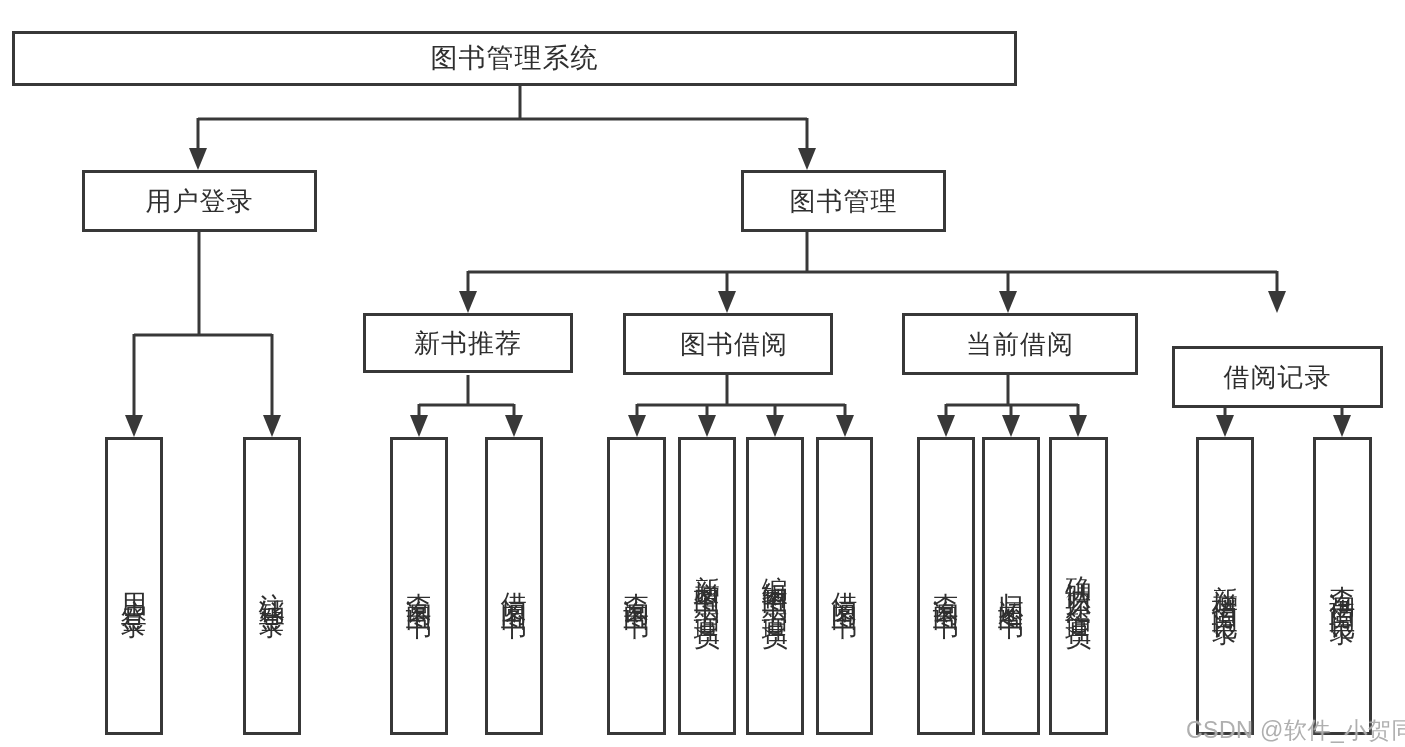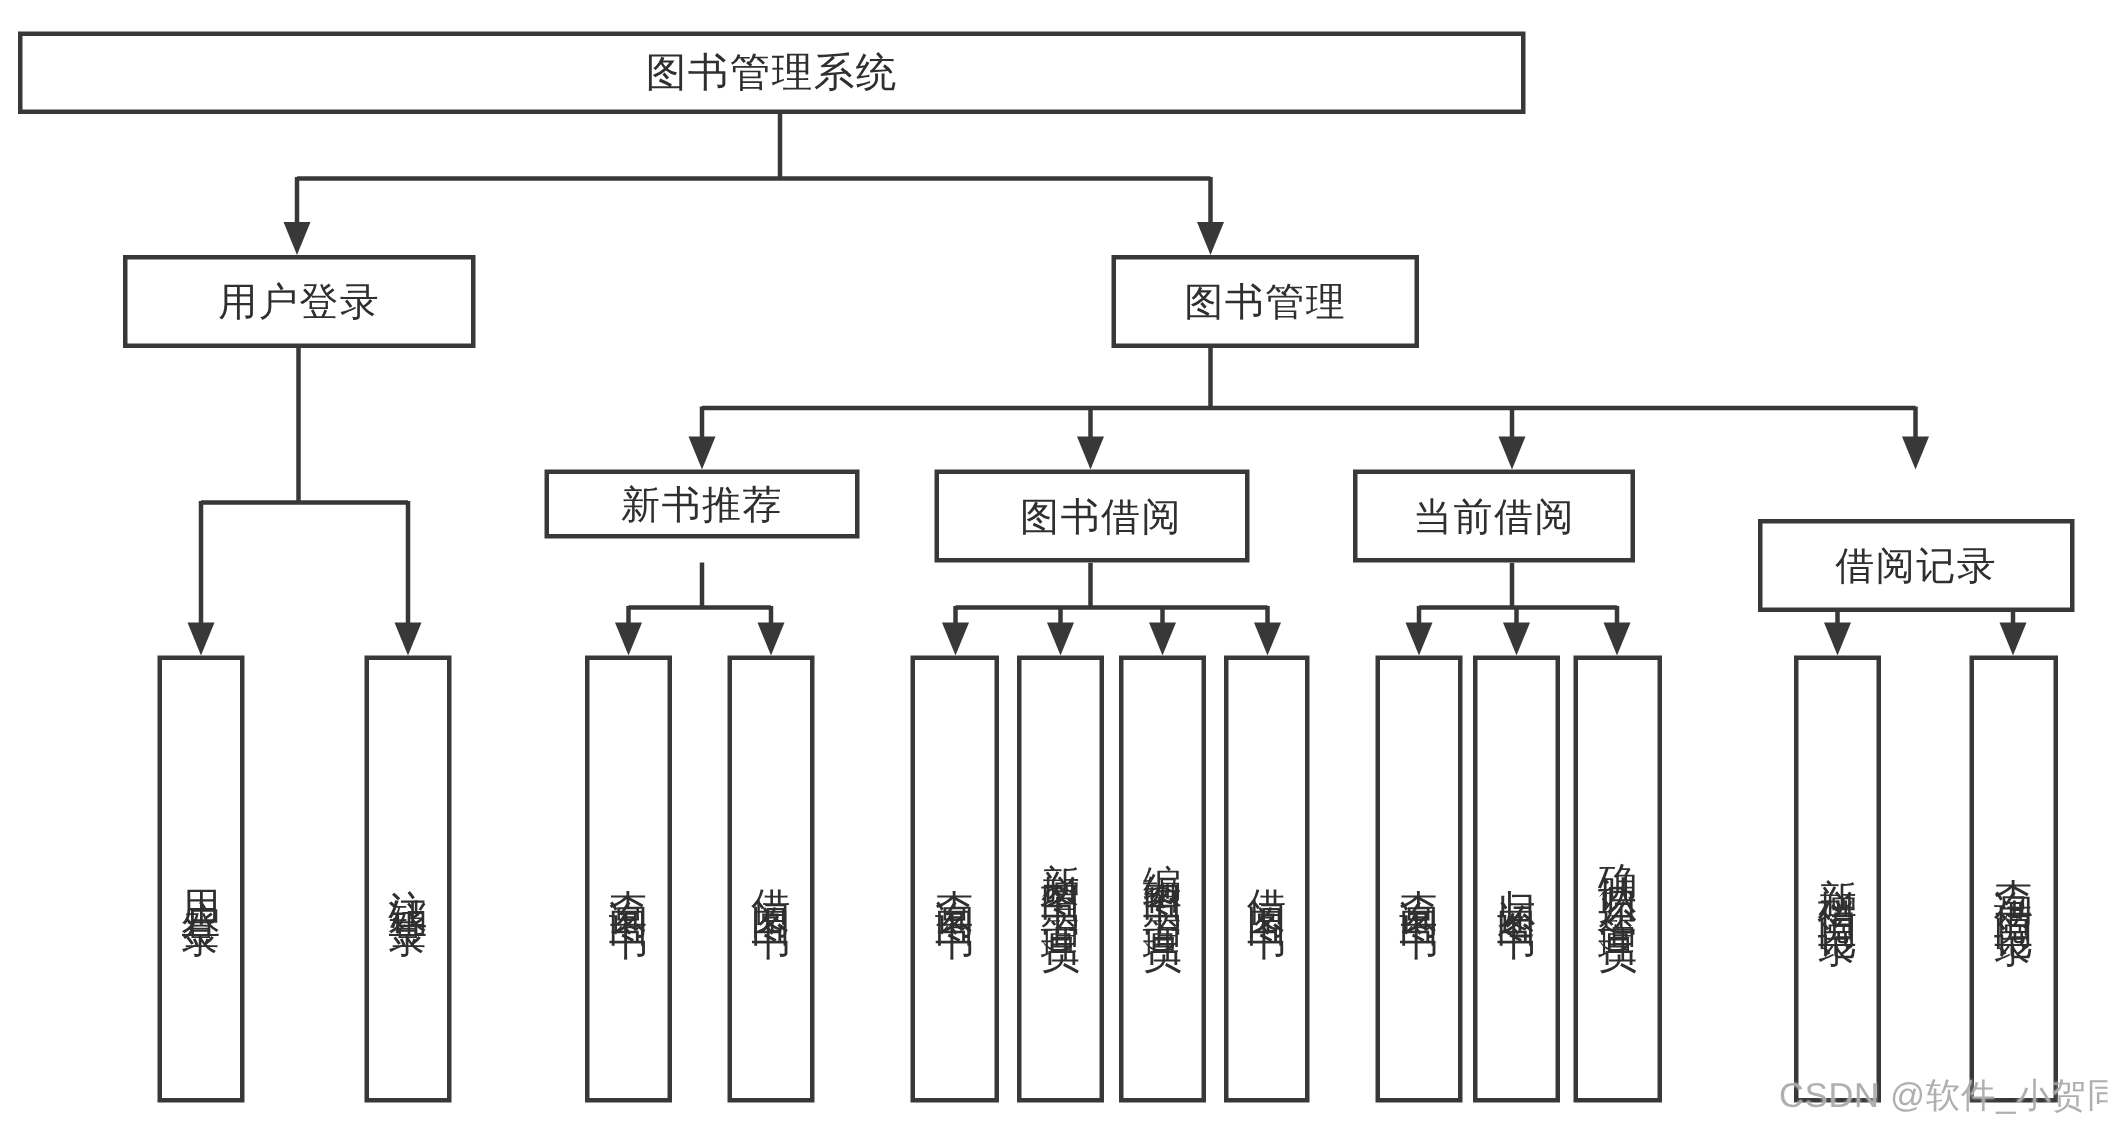--- a/index.html
+++ b/index.html
@@ -92,28 +92,28 @@
       <polygon points="766,415 784,415 775,437"></polygon>
       <polygon points="836,415 854,415 845,437"></polygon>
       <polygon points="937,415 955,415 946,437"></polygon>
       <polygon points="1002,415 1020,415 1011,437"></polygon>
       <polygon points="1069,415 1087,415 1078,437"></polygon>
       <polygon points="1216,415 1234,415 1225,437"></polygon>
       <polygon points="1333,415 1351,415 1342,437"></polygon>
     </g>
   </svg>
 
-  <div class="node root" style="left:12px; top:21px; width:1005px; height:55px;">图书管理系统</div>
+  <div class="node root" style="left:12px; top:31px; width:1005px; height:55px;">图书管理系统</div>
 
   <div class="node" style="left:82px; top:170px; width:235px; height:62px;">用户登录</div>
   <div class="node" style="left:741px; top:170px; width:205px; height:62px;">图书管理</div>
 
-  <div class="node" style="left:363px; top:313px; width:210px; height:46px;">新书推荐</div>
+  <div class="node" style="left:363px; top:313px; width:210px; height:60px;">新书推荐</div>
   <div class="node" style="left:623px; top:313px; width:210px; height:62px;padding-left:12px;">图书借阅</div>
-  <div class="node" style="left:902px; top:313px; width:188px; height:62px;">当前借阅</div>
+  <div class="node" style="left:902px; top:313px; width:236px; height:62px;">当前借阅</div>
   <div class="node" style="left:1172px; top:313px; width:211px; height:62px;margin-top:33px;">借阅记录</div>
 
   <div class="node v" style="left:105px; top:437px; width:58px; height:298px;">用户登录</div>
   <div class="node v" style="left:243px; top:437px; width:58px; height:298px;">注销登录</div>
 
   <div class="node v" style="left:390px; top:437px; width:58px; height:298px;">查询图书</div>
   <div class="node v" style="left:485px; top:437px; width:58px; height:298px;">借阅图书</div>
 
   <div class="node v" style="left:607px; top:437px; width:59px; height:298px;">查询图书</div>
   <div class="node v" style="left:678px; top:437px; width:58px; height:298px;">新增图书（管理员）</div>

